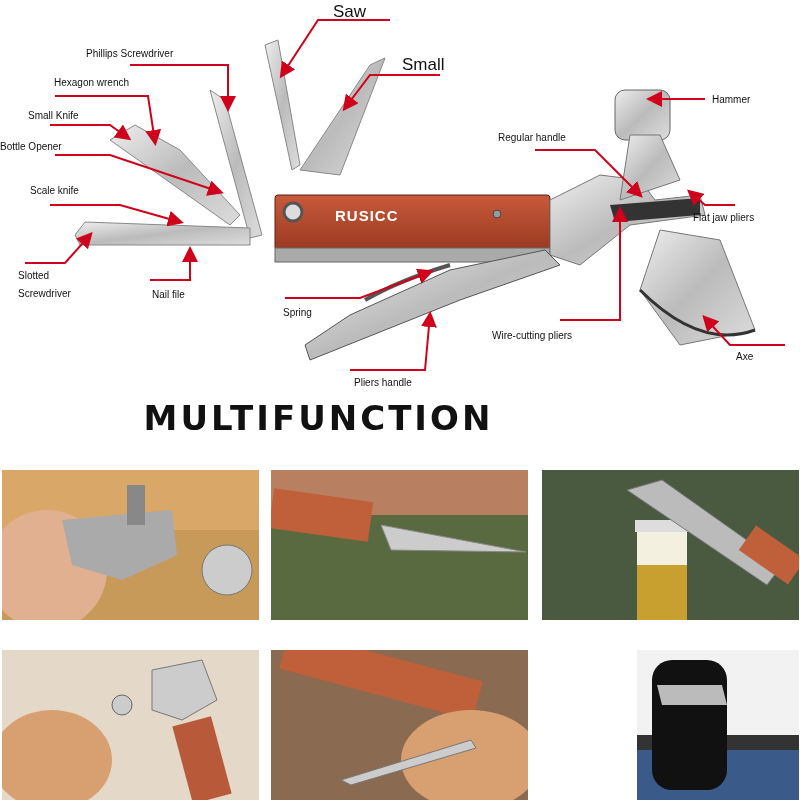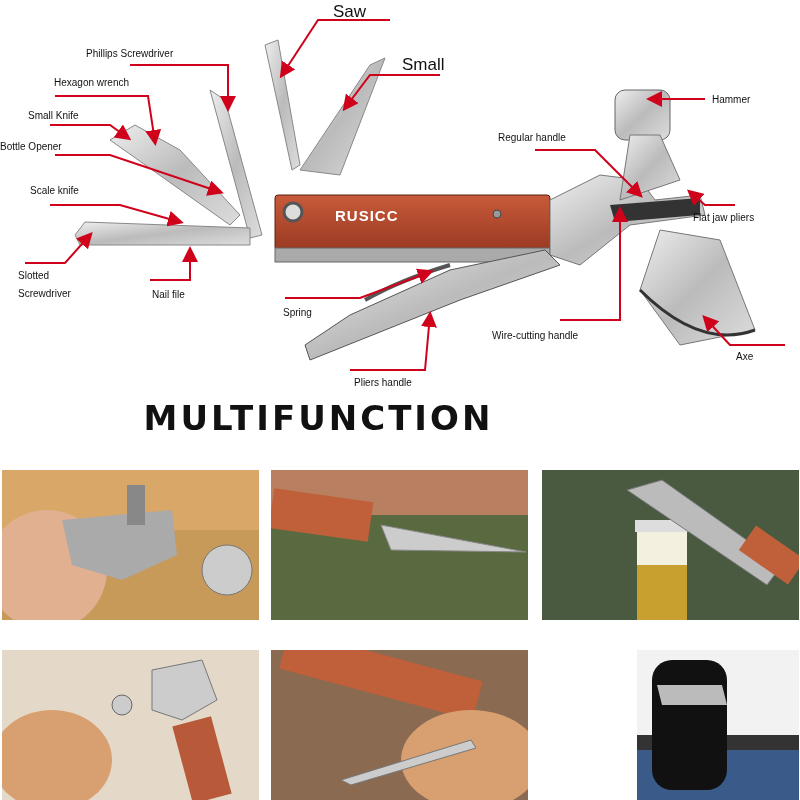--- a/index.html
+++ b/index.html
@@ -79,21 +79,21 @@
   <span class="lbl" style="left:712px;top:92px;">Hammer</span>
   <span class="lbl" style="left:28px;top:108px;">Small Knife</span>
   <span class="lbl" style="left:498px;top:130px;">Regular handle</span>
   <span class="lbl" style="left:0px;top:139px;">Bottle Opener</span>
   <span class="lbl" style="left:30px;top:183px;">Scale knife</span>
   <span class="lbl" style="left:693px;top:210px;">Flat jaw pliers</span>
   <span class="lbl" style="left:18px;top:268px;">Slotted</span>
   <span class="lbl" style="left:18px;top:286px;">Screwdriver</span>
   <span class="lbl" style="left:152px;top:287px;">Nail file</span>
   <span class="lbl" style="left:283px;top:305px;">Spring</span>
-  <span class="lbl" style="left:492px;top:328px;">Wire-cutting handle</span>
+  <span class="lbl" style="left:492px;top:328px;">Wire-cutting pliers</span>
   <span class="lbl" style="left:736px;top:349px;">Axe</span>
   <span class="lbl" style="left:354px;top:375px;text-align:center;">Pliers handle</span>
 </div>
 
 <div class="title">MULTIFUNCTION</div>
 
 <div class="photo" style="left:2px;top:470px;width:257px;height:150px;">
   <svg width="257" height="150">
       <rect width="257" height="150" fill="#c89a5a"></rect>
       <rect x="0" y="0" width="257" height="60" fill="#d9a868"></rect>

